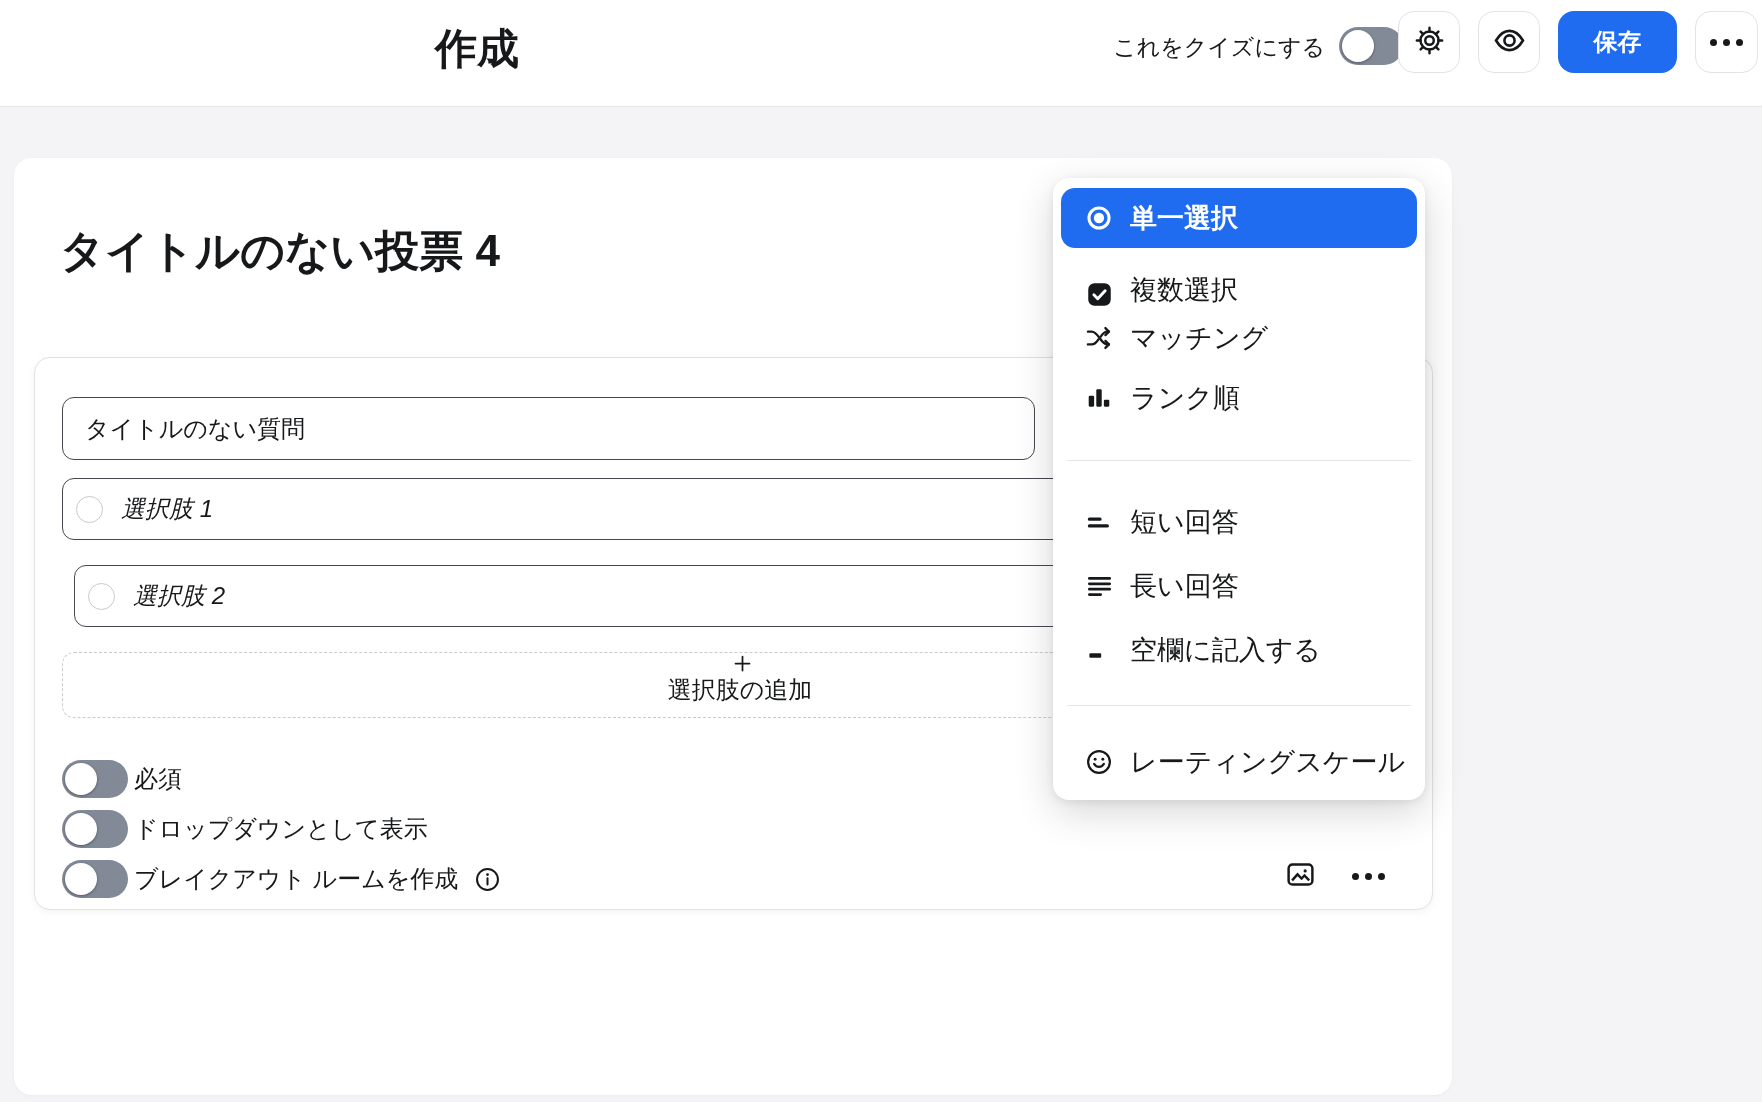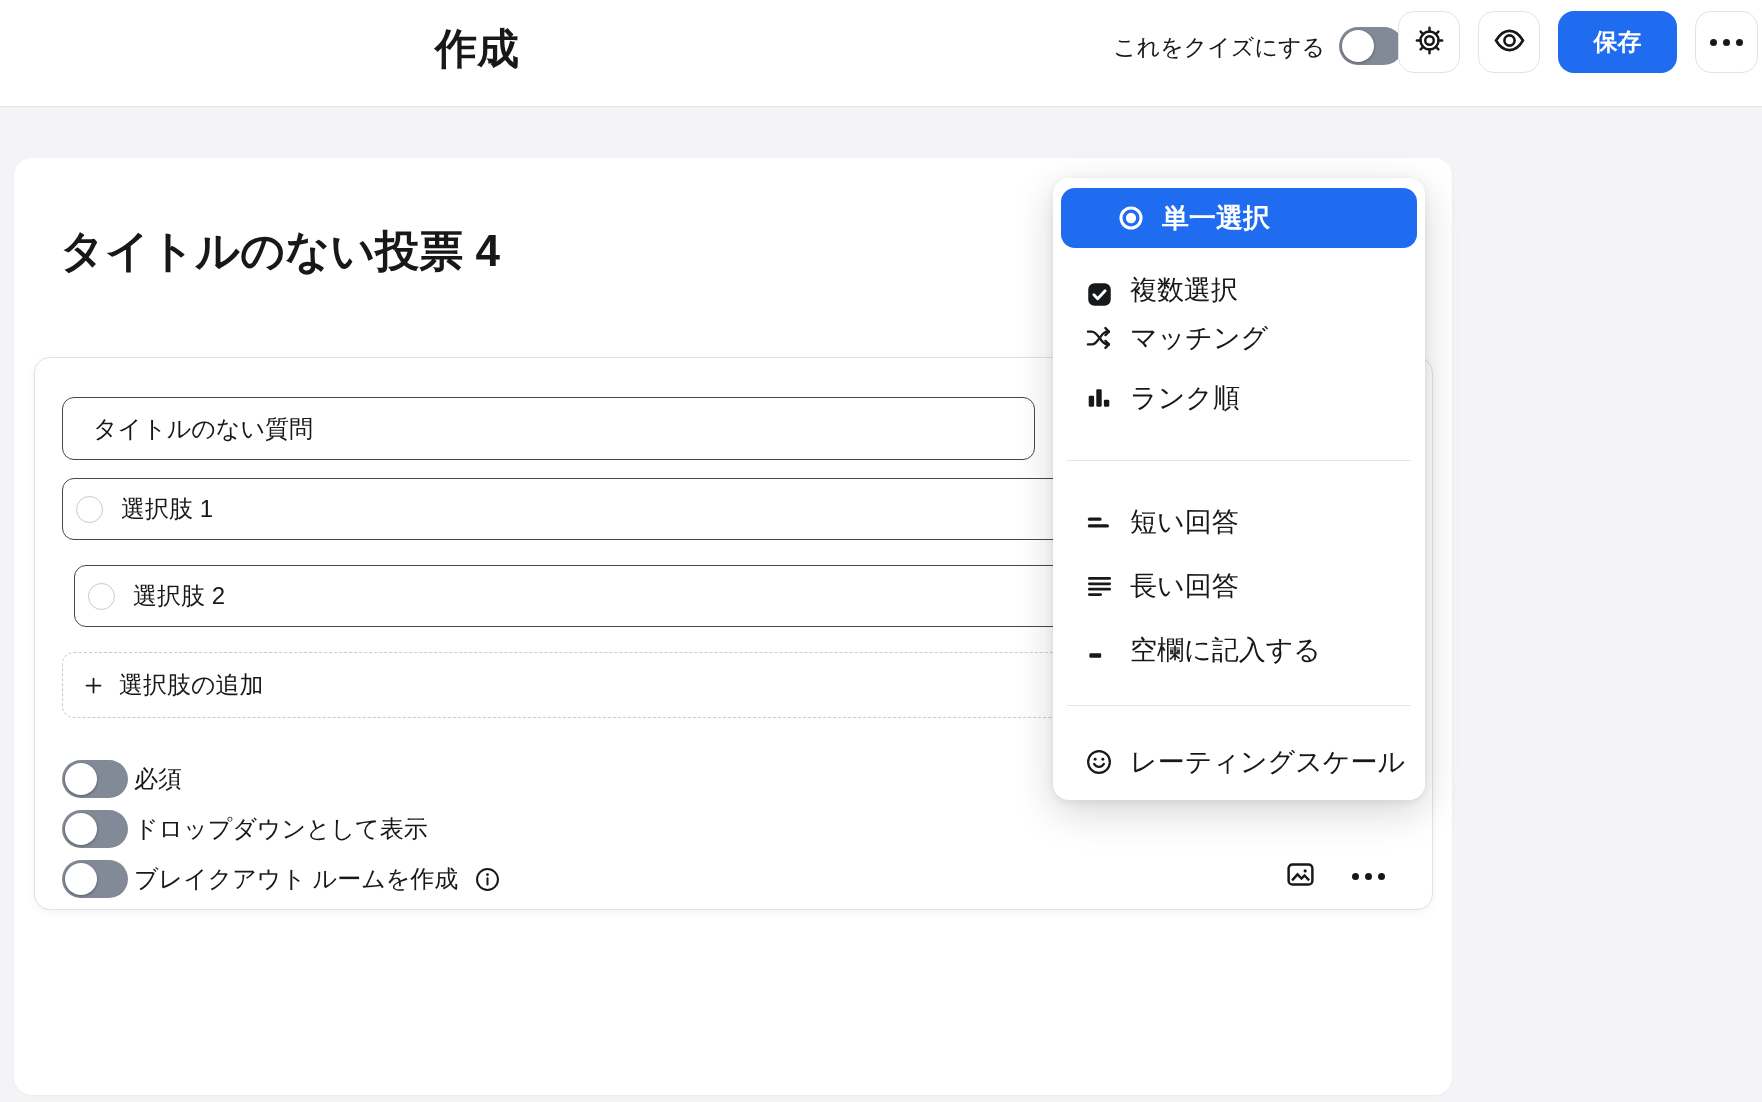--- a/index.html
+++ b/index.html
@@ -21,46 +21,46 @@
   .save-btn { position:absolute; left:1558px; top:11px; width:119px; height:62px; border:none; border-radius:16px; background:#1f6cf0; color:#fff; font-size:24px; font-weight:600; display:flex; align-items:center; justify-content:center; cursor:pointer; font-family:inherit; }
   .dots { display:flex; gap:6px; align-items:center; }
   .dots i { width:7px; height:7px; border-radius:50%; background:#17181a; }
 
   
   .outer-card { position:absolute; left:14px; top:158px; width:1438px; height:937px; background:#fff; border-radius:18px; box-shadow:0 1px 3px rgba(0,0,0,.04); z-index:1; }
   .poll-title { position:absolute; left:60px; top:222px; font-size:44px; font-weight:700; z-index:3; white-space:nowrap;text-align:center; }
   .inner-card { position:absolute; left:34px; top:357px; width:1399px; height:553px; background:#fff; border:1px solid #e2e2e6; border-radius:16px; box-shadow:0 2px 8px rgba(0,0,0,.05); z-index:2; }
   .z3 { z-index:3; }
 
-  .q-input { position:absolute; left:62px; top:397px; width:973px; height:63px; border:1.5px solid #45484e; border-radius:12px; background:#fff; display:flex; align-items:center; padding-left:30px; font-size:24px; }
-  .choice-row { position:absolute; left:62px; width:1341px; height:62px; border:1.5px solid #45484e; border-radius:12px; background:#fff; display:flex; align-items:center; }
+  .q-input { position:absolute; left:62px; top:397px; width:973px; height:63px; border:1.5px solid #45484e; border-radius:12px; background:#fff; display:flex; align-items:center; padding-left:22px; font-size:24px; }
+  .choice-row { position:absolute; left:62px; width:1341px; height:62px; border:1.5px solid #45484e; border-radius:12px; background:#fff; display:flex; align-items:center;font-style:italic; }
   .choice-1 { top:478px; } .choice-2 { top:565px;margin-left:12px; }
   .radio { width:27px; height:27px; border:1.5px solid #c7c9cd; border-radius:50%; margin-left:13px; background:#fff; }
   .choice-label { margin-left:18px; font-size:24px; }
-  .add-choice { position:absolute; left:62px; top:652px; width:1341px; height:66px; border:1.5px dashed #c9cbd0; border-radius:12px; background:#fff; display:flex; align-items:center; cursor:pointer; }
+  .add-choice { position:absolute; left:62px; top:652px; width:1341px; height:66px; border:1.5px dashed #c9cbd0; border-radius:12px; background:#fff; display:flex; align-items:center; cursor:pointer;flex-direction:column; }
   .add-choice svg { margin-left:20px; }
   .add-choice-label { margin-left:15px; font-size:24px; }
 
   .toggle-row { position:absolute; left:62px; height:40px; display:flex; align-items:center; gap:6px; }
   .toggle-row .lbl { font-size:24px; white-space:nowrap; }
   .tr-1 { top:759px; } .tr-2 { top:809px; } .tr-3 { top:859px; }
   .info-wrap { margin-left:10px; display:flex; align-items:center; }
 
   .img-btn { position:absolute; left:1280px; top:858px; width:40px; height:36px; display:flex; align-items:center; justify-content:center; cursor:pointer; }
   .card-more { position:absolute; left:1346px; top:862px; width:44px; height:28px; display:flex; align-items:center; justify-content:center; cursor:pointer; }
 
   .add-question { position:absolute; left:14px; top:988px; width:1438px; height:52px; display:flex; align-items:center; justify-content:center; gap:14px; color:#1b5ed1; cursor:pointer; z-index:3; }
   .add-question-label { font-size:26px; }
 
   
   .type-menu { position:absolute; left:1053px; top:178px; width:372px; height:622px; background:#fff; border-radius:16px; box-shadow:0 12px 40px rgba(0,0,0,.16), 0 2px 8px rgba(0,0,0,.08); z-index:50; }
   .menu-item { position:absolute; left:8px; right:8px; display:flex; align-items:center; cursor:pointer; border-radius:14px; }
   .menu-item .mi-icon { width:28px; height:28px; margin-left:24px; margin-right:17px; flex:0 0 auto; display:flex; align-items:center; justify-content:center; }
   .menu-item .mi-label { font-size:27px; white-space:nowrap; }
-  .menu-item.selected { background:#1f6cf0; color:#fff; font-weight:700;padding-left:32px; }
+  .menu-item.selected { background:#1f6cf0; color:#fff; font-weight:700; }
   .mi-r1 { top:10px; height:60px; } .mi-r2 { top:70px; height:60px;align-items:flex-end; }
   .mi-r3 { top:130px; height:60px; } .mi-r4 { top:190px; height:60px; }
   .mi-r5 { top:312px; height:64px; } .mi-r6 { top:376px; height:64px; }
   .mi-r7 { top:440px; height:64px; } .mi-r8 { top:552px; height:64px; }
   .menu-divider { position:absolute; left:14px; right:14px; height:1px; background:#e5e5e8; }
   .md-1 { top:282px; } .md-2 { top:527px; }
 </style>
 </head>
 <body>
 

